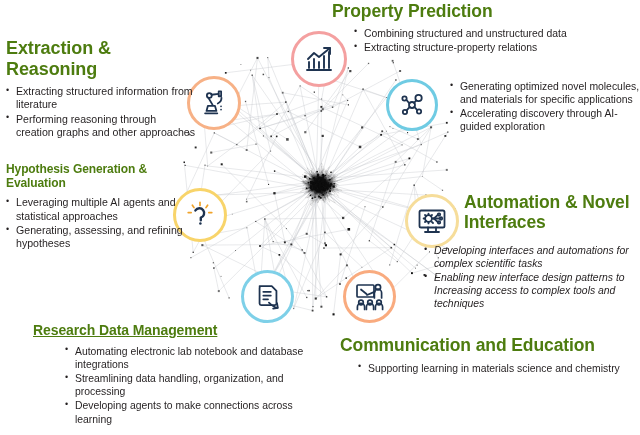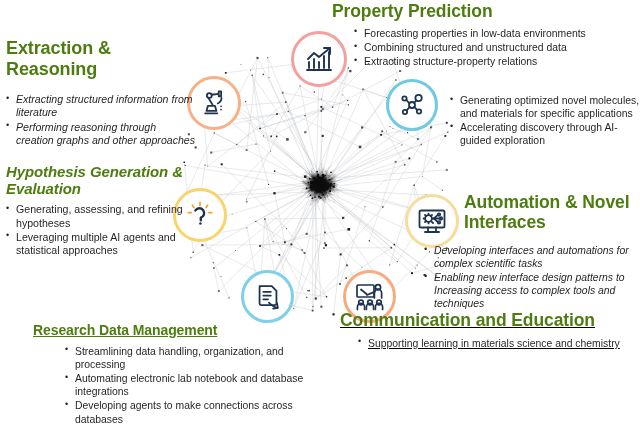--- a/index.html
+++ b/index.html
@@ -598,69 +598,68 @@
       <path d="M3.4 28.5v-2.6a3.6 3.6 0 0 1 7.2 0v2.6"></path>
       <circle cx="16" cy="21.5" r="2.3"></circle>
       <path d="M12.4 28.5v-2.6a3.6 3.6 0 0 1 7.2 0v2.6"></path>
       <circle cx="25" cy="21.5" r="2.3"></circle>
       <path d="M21.4 28.5v-2.6a3.6 3.6 0 0 1 7.2 0v2.6"></path>
     </svg>
   </div>
 
   <div class="block" style="left:6px;top:38px;width:190px;">
     <div class="hd" style="font-size:18px;">Extraction &amp; Reasoning</div>
-    <ul class="bl" style="font-size:10.6px;margin-top:14px;font-style:italic;">
+    <ul class="bl" style="font-size:10.6px;margin-top:6px;">
       <li>Extracting structured information from literature</li>
       <li>Performing reasoning through creation graphs and other approaches</li>
     </ul>
   </div>
 
   <div class="block" style="left:332px;top:2px;width:300px;">
     <div class="hd" style="font-size:17.5px;">Property Prediction</div>
     <ul class="bl" style="font-size:10.4px;margin-top:5px;margin-left:22px;">
-      <li>Forecasting properties in low-data environments</li>
       <li>Combining structured and unstructured data</li>
       <li>Extracting structure-property relations</li>
     </ul>
   </div>
 
   <div class="block" style="left:444px;top:78px;width:196px;">
-    <ul class="bl" style="font-size:10.4px;margin-top:16px;margin-left:6px;">
+    <ul class="bl" style="font-size:10.4px;margin-top:2px;margin-left:6px;">
       <li>Generating optimized novel molecules, and materials for specific applications</li>
       <li>Accelerating discovery through AI-guided exploration</li>
     </ul>
   </div>
 
   <div class="block" style="left:6px;top:163px;width:180px;">
-    <div class="hd" style="font-size:15px;font-style:italic;">Hypothesis Generation &amp; Evaluation</div>
+    <div class="hd" style="font-size:12px;">Hypothesis Generation &amp; Evaluation</div>
     <ul class="bl" style="font-size:10.6px;margin-top:6px;">
+      <li>Leveraging multiple AI agents and statistical approaches</li>
       <li>Generating, assessing, and refining hypotheses</li>
-      <li>Leveraging multiple AI agents and statistical approaches</li>
     </ul>
   </div>
 
   <div class="block" style="left:464px;top:193px;width:176px;">
     <div class="hd" style="font-size:17.5px;">Automation &amp; Novel Interfaces</div>
   </div>
   <div class="block" style="left:424px;top:244px;width:216px;font-style:italic;">
     <ul class="bl" style="font-size:10.4px;">
       <li>Developing interfaces and automations for complex scientific tasks</li>
       <li>Enabling new interface design patterns to Increasing access to complex tools and techniques</li>
     </ul>
   </div>
 
   <div class="block" style="left:33px;top:323px;width:290px;">
     <div class="hd" style="font-size:14px;text-decoration:underline;">Research Data Management</div>
     <ul class="bl" style="font-size:10.4px;margin-top:6px;margin-left:32px;">
+      <li>Automating electronic lab notebook and database integrations</li>
       <li>Streamlining data handling, organization, and processing</li>
-      <li>Automating electronic lab notebook and database integrations</li>
-      <li>Developing agents to make connections across databases</li>
+      <li>Developing agents to make connections across learning</li>
     </ul>
   </div>
 
-  <div class="block" style="left:340px;top:311px;width:300px;text-decoration:underline;">
+  <div class="block" style="left:340px;top:336px;width:300px;">
     <div class="hd" style="font-size:17.5px;">Communication and Education</div>
     <ul class="bl" style="font-size:10.4px;margin-top:6px;margin-left:18px;">
       <li>Supporting learning in materials science and chemistry</li>
     </ul>
   </div>
 
 </div>
 
 </body></html>

